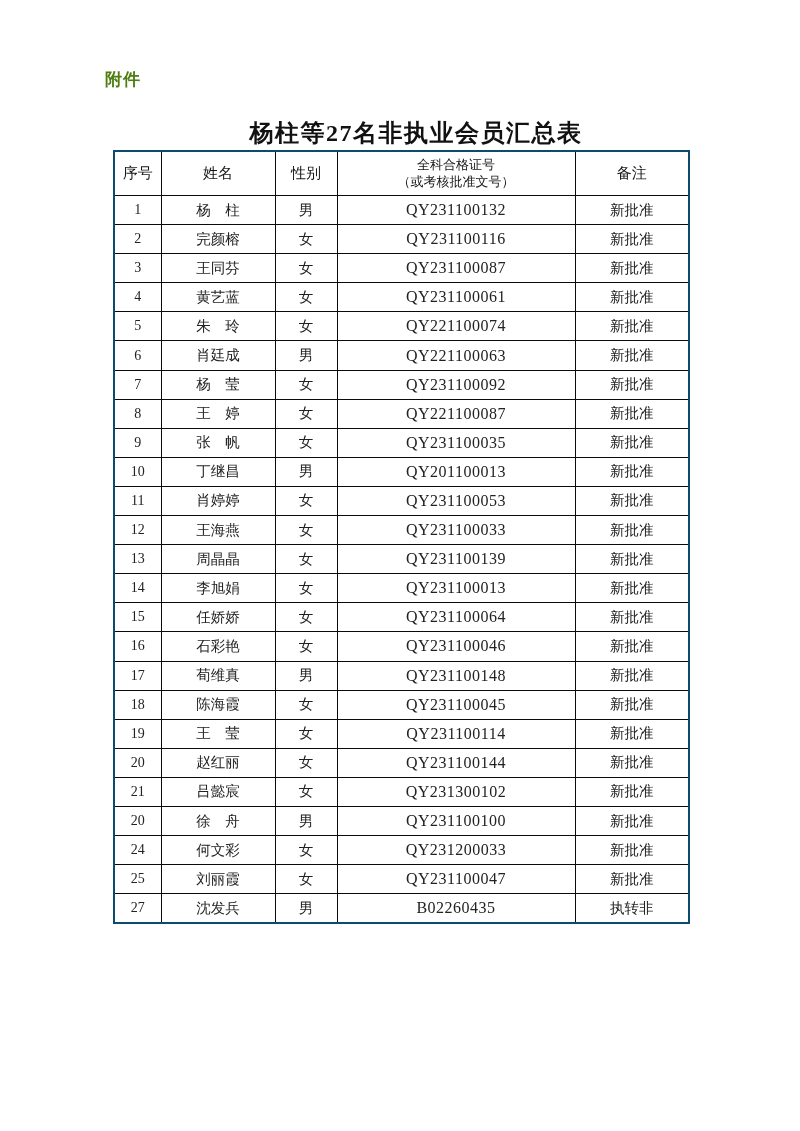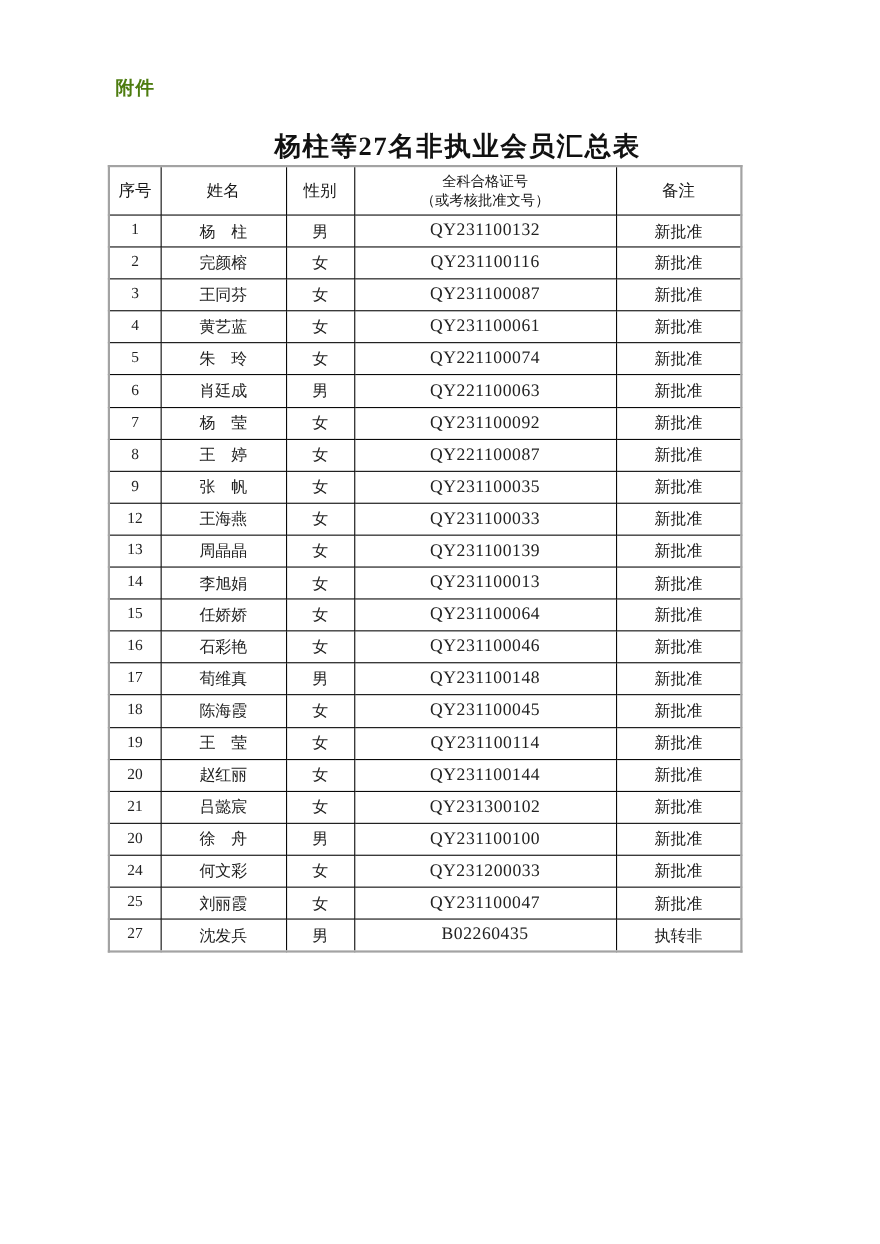--- a/index.html
+++ b/index.html
@@ -33,26 +33,26 @@
     margin: 16px;
     text-align: center;
     font-size: 24px;
     font-weight: bold;
     color: #111111;
     letter-spacing: 1.5px;
     font-family: "Liberation Serif", "DejaVu Serif", serif;
   }
   table.members {
     position: absolute;
-    left: 98px;
+    left: 113px;
     top: 150px;
     width: 575px;
     border-collapse: collapse;
     table-layout: fixed;
-    border: 2px solid #a3a3a3;
+    border: 2px solid #0c4a6e;
   }
   table.members th,
   table.members td {
     border: 1.5px solid #0a0a0a;
     text-align: center;
     vertical-align: middle;
     padding: 0;
     overflow: hidden;
     white-space: nowrap;
   }
@@ -181,21 +181,35 @@
   </tr>
 
   <tr>
     <td class="cell-index">9</td>
     <td class="cell-name">张　帆</td>
     <td class="cell-gender">女</td>
     <td class="cell-cert">QY231100035</td>
     <td class="cell-remark">新批准</td>
   </tr>
 
-
+  <tr>
+    <td class="cell-index">10</td>
+    <td class="cell-name">丁继昌</td>
+    <td class="cell-gender">男</td>
+    <td class="cell-cert">QY201100013</td>
+    <td class="cell-remark">新批准</td>
+  </tr>
+
+  <tr>
+    <td class="cell-index">11</td>
+    <td class="cell-name">肖婷婷</td>
+    <td class="cell-gender">女</td>
+    <td class="cell-cert">QY231100053</td>
+    <td class="cell-remark">新批准</td>
+  </tr>
 
   <tr>
     <td class="cell-index">12</td>
     <td class="cell-name">王海燕</td>
     <td class="cell-gender">女</td>
     <td class="cell-cert">QY231100033</td>
     <td class="cell-remark">新批准</td>
   </tr>
 
   <tr>

